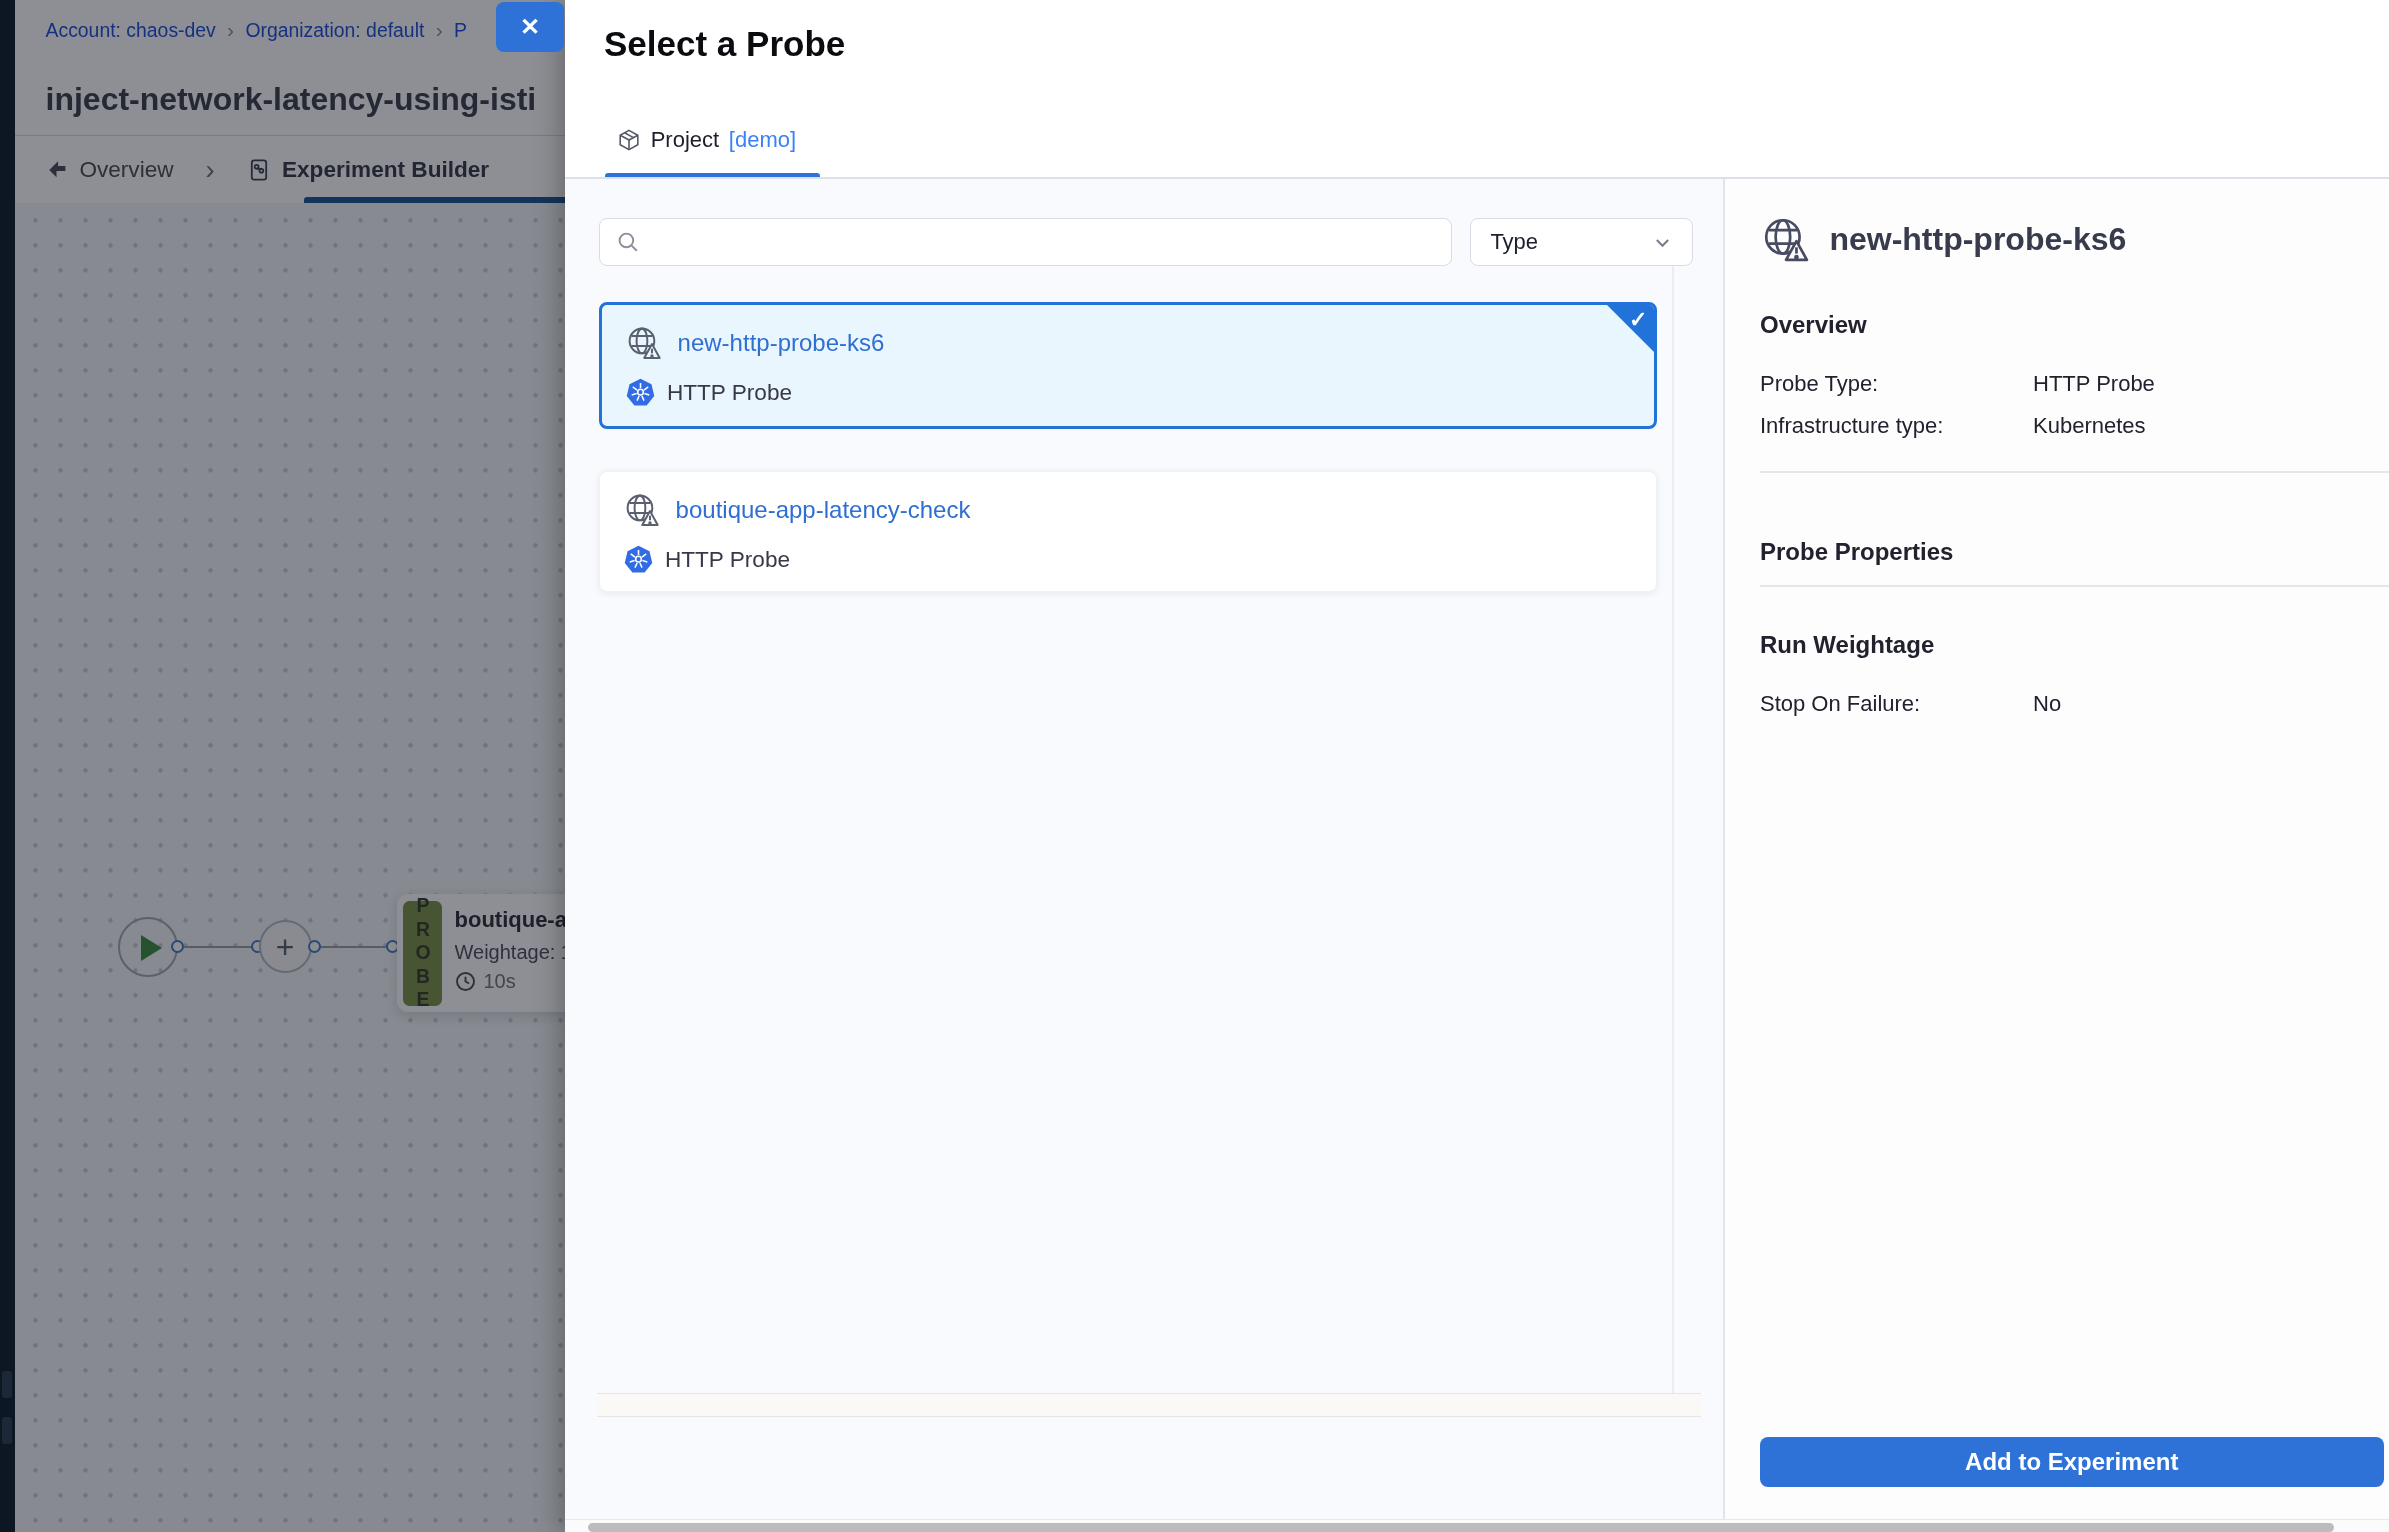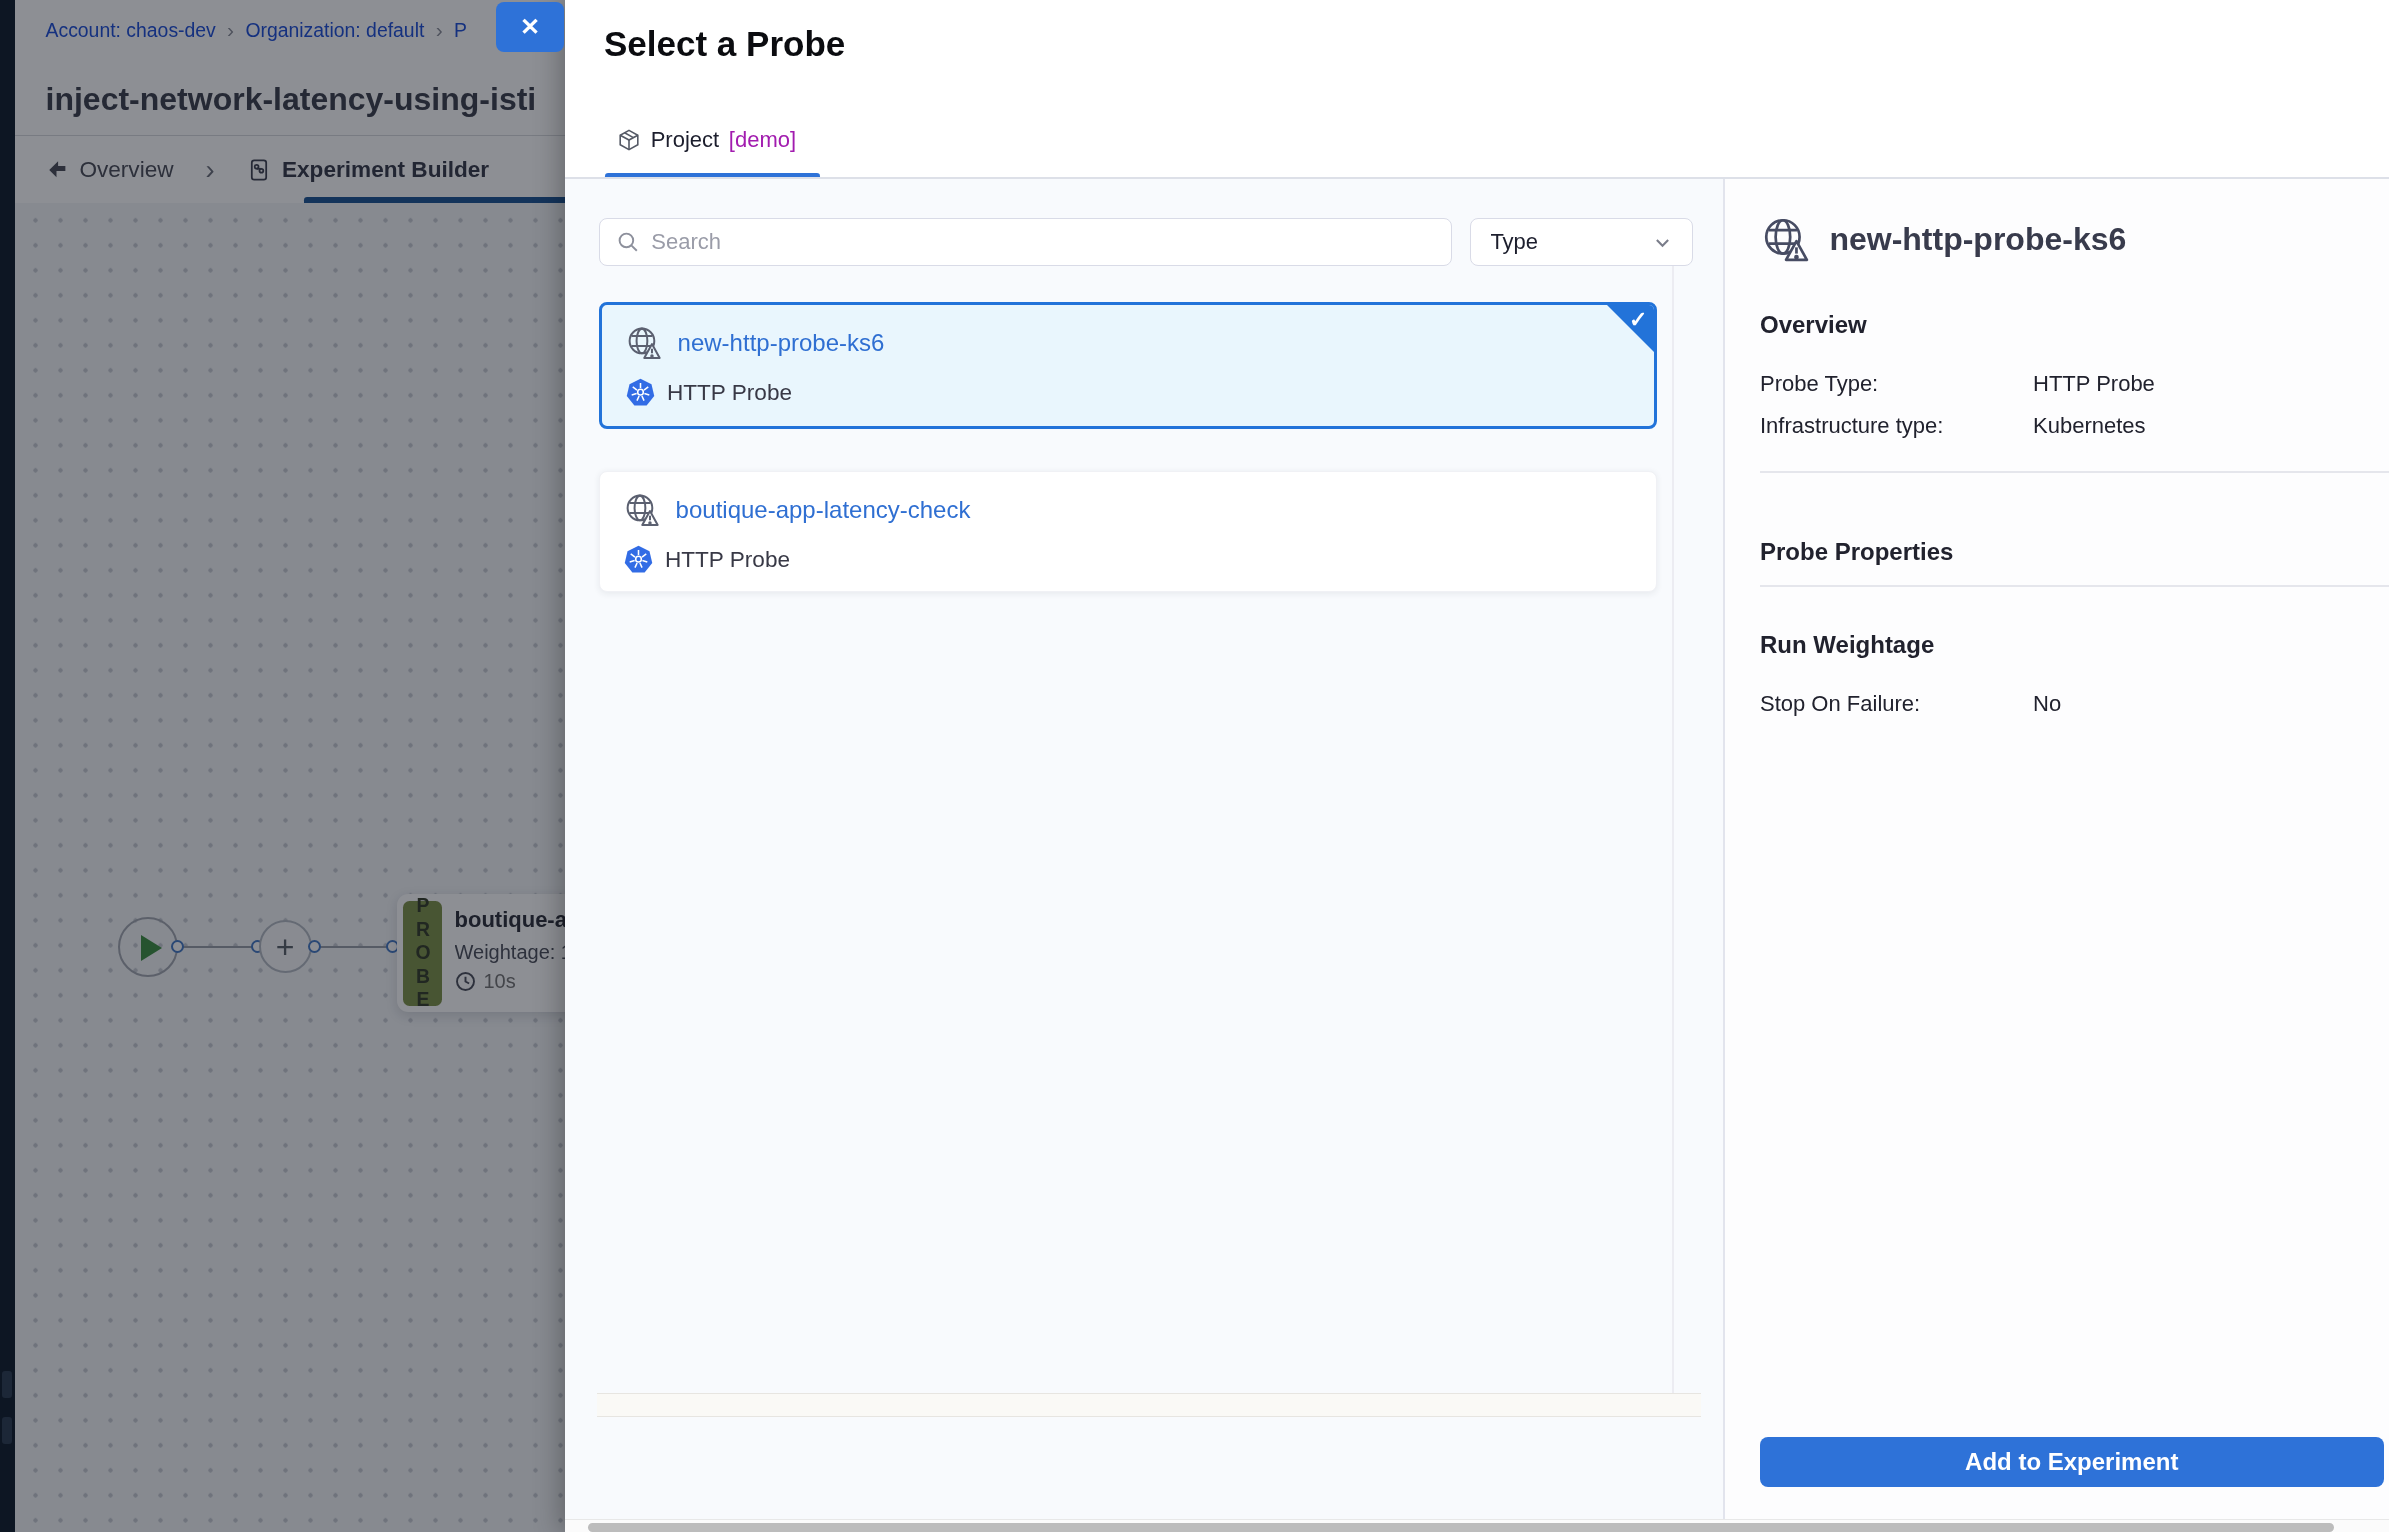--- a/index.html
+++ b/index.html
@@ -45,21 +45,21 @@
   .probe-node-time { position:absolute; left:58px; top:76px; display:flex; align-items:center; gap:8px; font-size:20px; color:#737373; }
 
   
   .overlay { position:absolute; inset:0; background:rgba(13,18,28,.47); }
 
   
   .modal { position:absolute; left:565px; top:0; width:1825px; height:1533px; background:#fff; box-shadow:-6.5px 0 24px rgba(0,0,0,.25); }
   .modal-close { position:absolute; left:-69px; top:2.4px; width:68px; height:50px; border-radius:8px; background:#2e72d8; color:#fff; font-size:24px; font-weight:700; display:flex; align-items:center; justify-content:center; cursor:pointer; }
   .modal-title { position:absolute; left:39px; top:24px; font-size:35px; font-weight:700; color:#0b0c10; }
   .modal-tab { position:absolute; left:52px; top:127px; display:flex; align-items:center; gap:9.7px; font-size:22px; color:#1c1e2d; cursor:pointer; }
-  .modal-tab .scope { color:#a21caf; }
+  .modal-tab .scope { color:#3b82f6; }
   .modal-tab-underline { position:absolute; left:40px; top:173px; width:215px; height:5.6px; border-radius:3.2px 3.2px 0 0; background:#2e72d8; }
   .modal-header-border { position:absolute; left:0; top:177px; width:100%; height:1.6px; background:#dde0e8; }
 
   .modal-body-left { position:absolute; left:0; top:179px; width:1158px; bottom:13.7px; background:#f8fafd; }
   .list-edge-line { position:absolute; left:1107px; top:266px; height:1127px; width:1.6px; background:#ececf2; }
   .panel-divider { position:absolute; left:1158px; top:179px; bottom:13.7px; width:1.6px; background:#e2e4ed; }
 
   .filter-row { position:absolute; left:34px; top:218px; display:flex; gap:18px; }
   .search-box { width:853px; height:48px; background:#fff; border:1.6px solid #d9dbe7; border-radius:8px; display:flex; align-items:center; padding:0 16px; gap:11.3px; }
   .search-box input { border:none; outline:none; background:transparent; font-size:22px; color:#1c1e2d; width:100%; font-family:"Liberation Sans",sans-serif; }
@@ -210,21 +210,20 @@
     <div class="panel-divider"></div>
 
     <div class="filter-row">
       <div class="search-box">
         <span>
           <svg width="24" height="24" viewBox="0 0 30 30" fill="none" stroke="#8d909c" stroke-width="2.4">
             <circle cx="13" cy="13" r="8.5"></circle>
               <path d="M19.5 19.5 L26 26"></path>
           </svg>
         </span>
-        <input placeholder="Search" style="">
       </div>
       <div class="type-select">
         <span>Type</span>
         <span>
           <svg width="21" height="21" viewBox="0 0 26 26" fill="none" stroke="#7a7d8a" stroke-width="2.6">
             <path d="M6 10 L13 17 L20 10"></path>
           </svg>
         </span>
       </div>
     </div>

